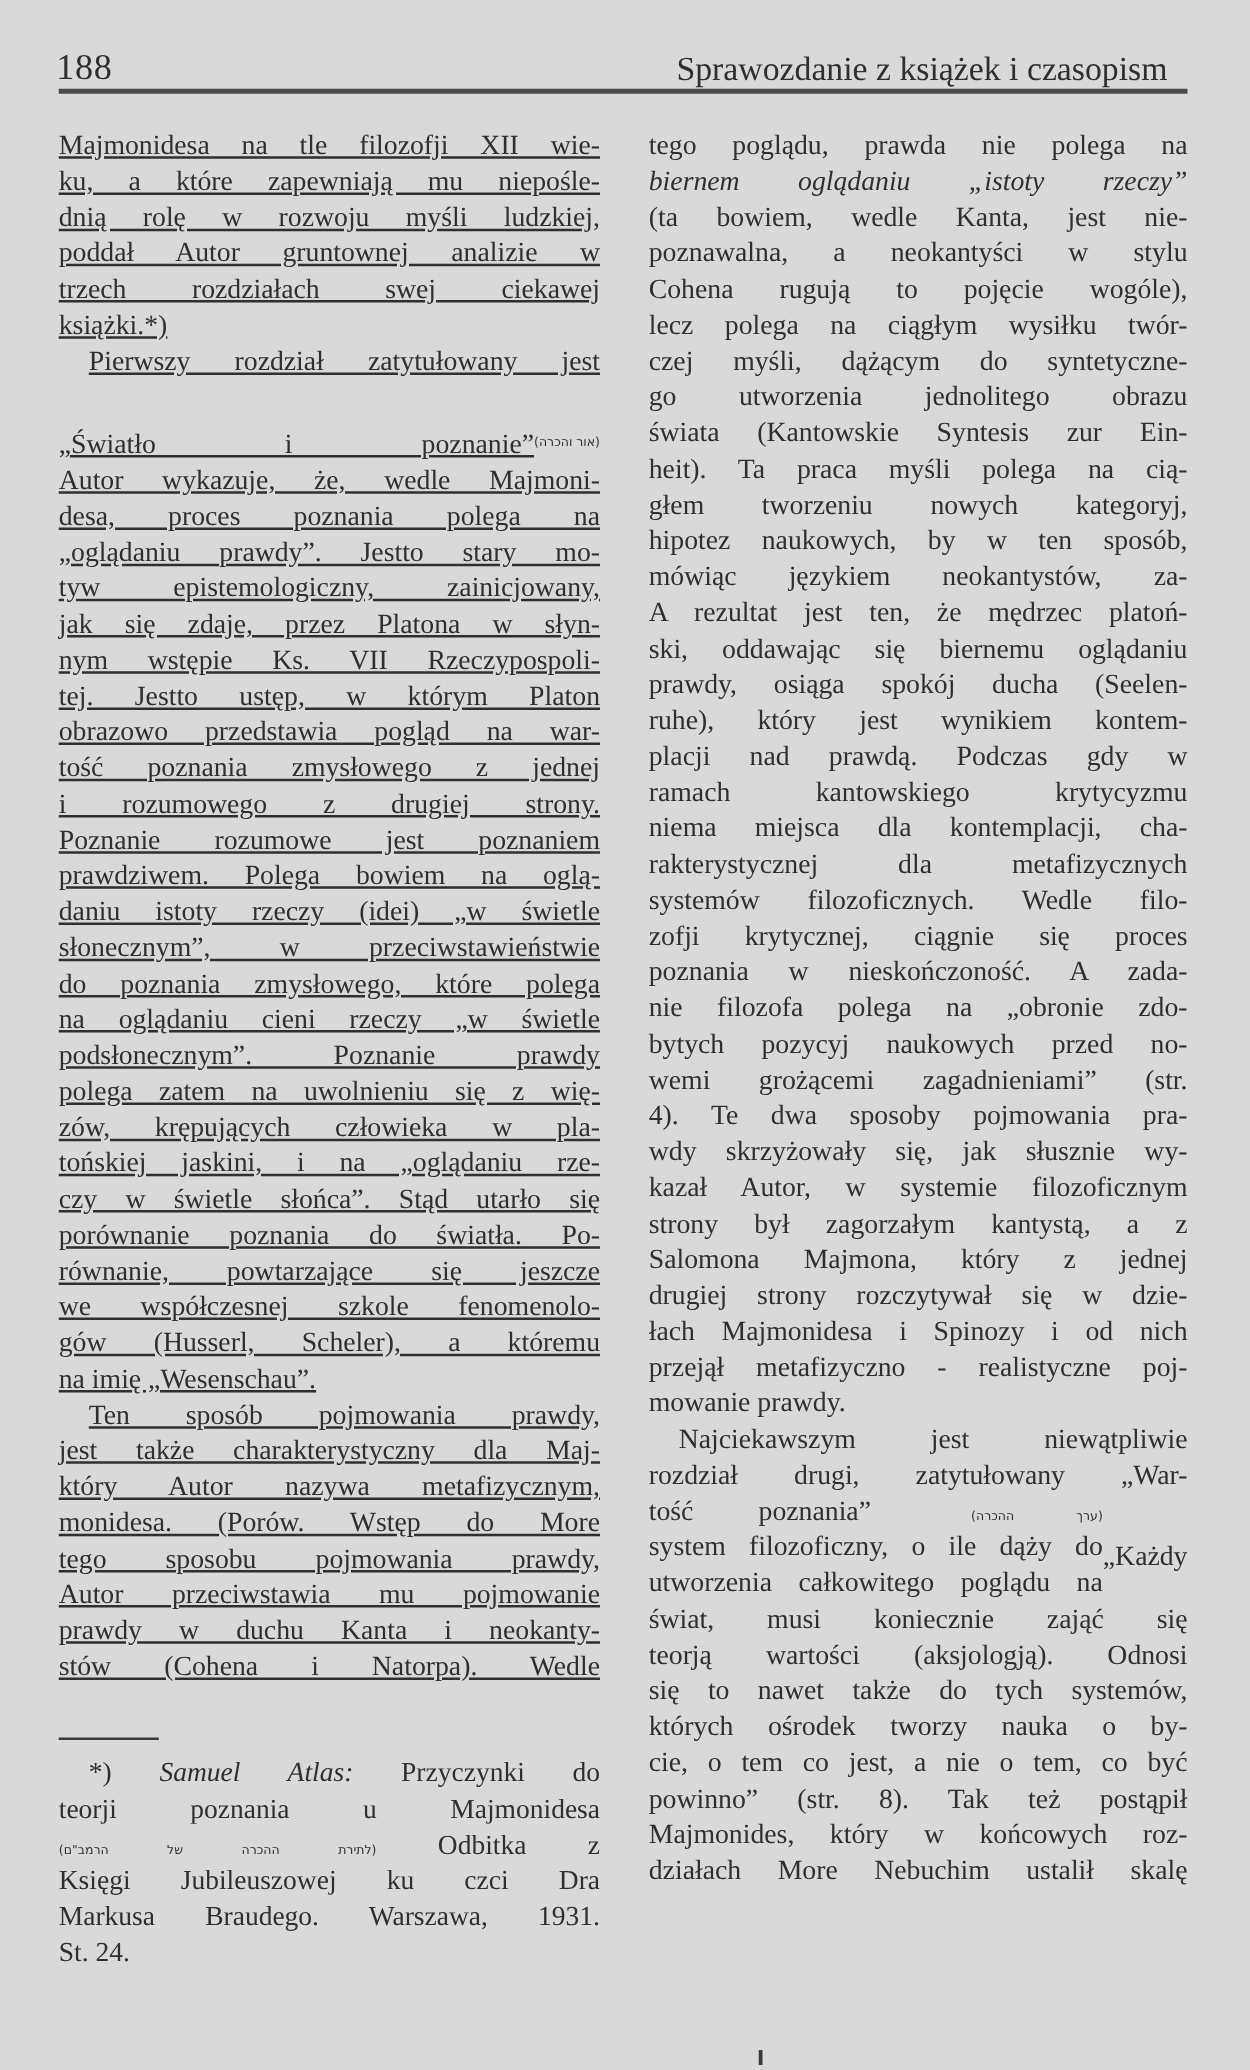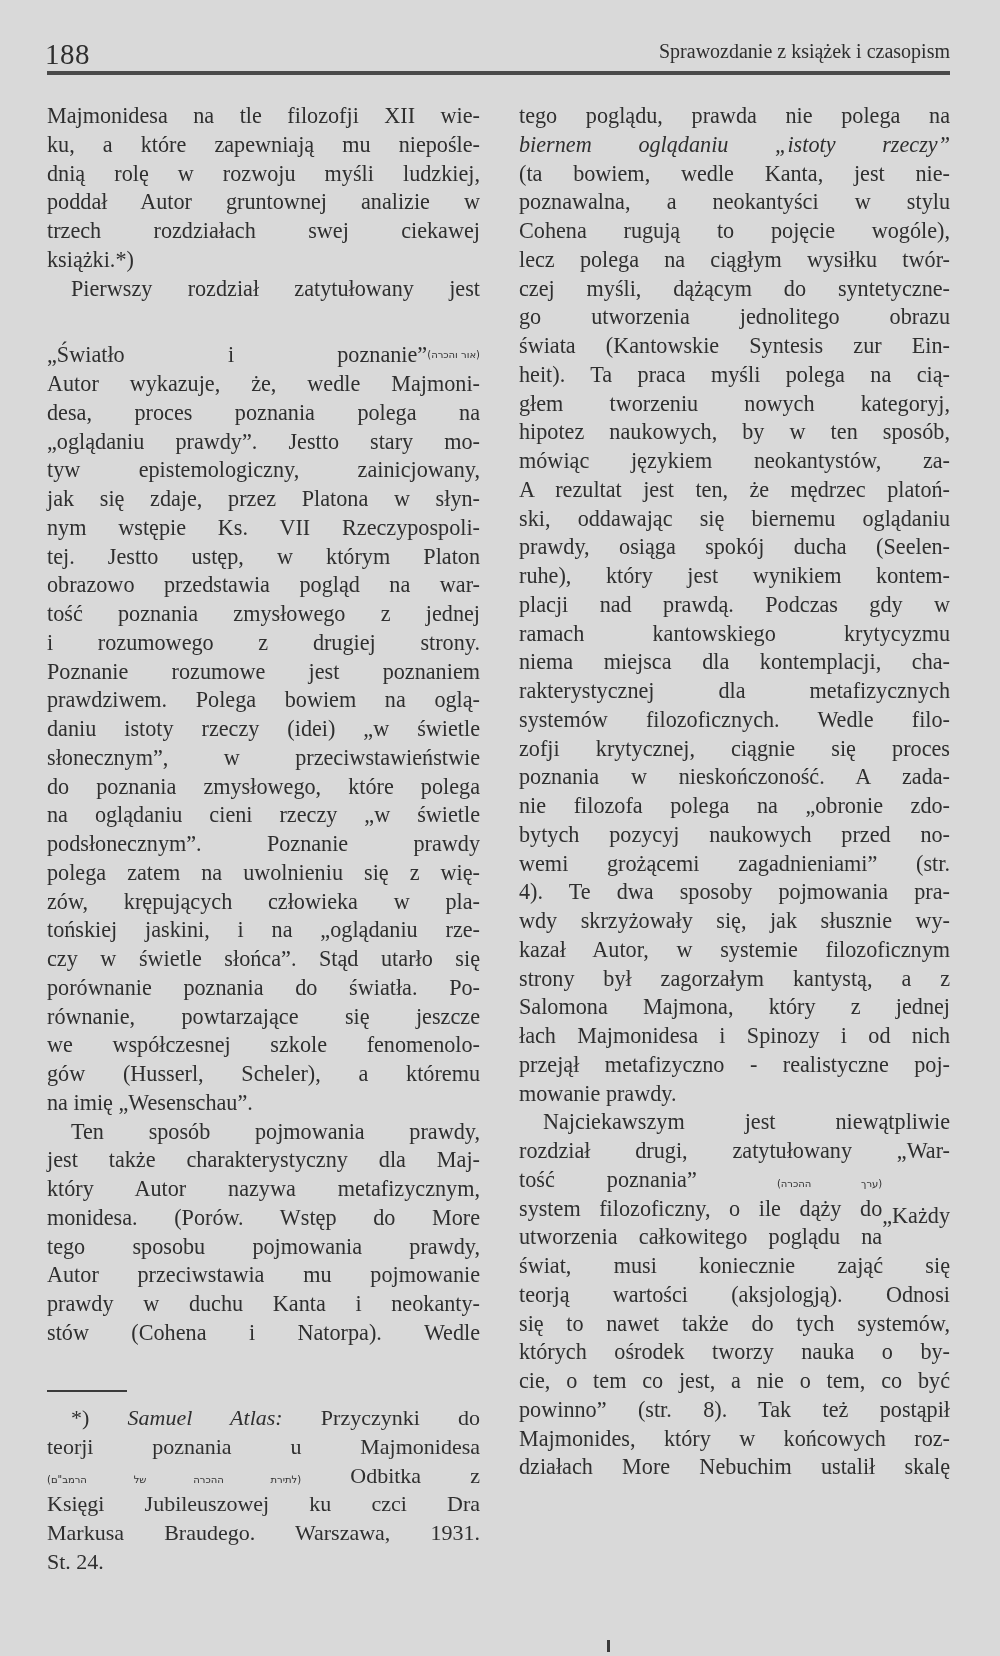--- a/index.html
+++ b/index.html
@@ -8,29 +8,29 @@
       background: #d9d9d9;
       color: #2f2f2f;
       font-family: "Liberation Serif", "DejaVu Serif", serif;
       position: relative;
       overflow: hidden;
     }
     .header {
       position: absolute; left: 45px; top: 38px; width: 905px; height: 34px;
     }
     .page-number { position: absolute; left: 0; top: 0; font-size: 29px; letter-spacing: 0.5px; }
-    .running-title { position: absolute; right: 0; top: 2px; font-size: 20px; }
+    .running-title { position: absolute; right: 16px; top: 2px; font-size: 27px; }
     .header-rule {
       position: absolute; left: 47px; top: 71px; width: 903px; height: 4px;
       background: #4a4a4a;
     }
     .col {
       position: absolute; top: 102px; font-size: 22.2px; line-height: 28.75px;
     }
-    .col-left { left: 47px; width: 433px; }
+    .col-left { left: 47px; width: 433px; text-decoration: underline; }
     .col-right { left: 519px; width: 431px; }
     .line { display: block; text-align: justify; text-align-last: justify; white-space: nowrap; height: 28.75px; }
     .line.last { text-align-last: left; }
     .line.indent { padding-left: 24px; }
     .hebrew { font-family: "DejaVu Sans", sans-serif; font-size: 10px; }
     .it { font-style: italic; }
     .footnote-rule {
       position: absolute; left: 47px; top: 1390px; width: 80px; height: 2px; background: #3a3a3a;
     }
     .footnote {
@@ -141,20 +141,21 @@
   <span class="line">zofji krytycznej, ciągnie się proces</span>
   <span class="line">poznania w nieskończoność. A zada-</span>
   <span class="line">nie filozofa polega na „obronie zdo-</span>
   <span class="line">bytych pozycyj naukowych przed no-</span>
   <span class="line">wemi grożącemi zagadnieniami” (str.</span>
   <span class="line">4). Te dwa sposoby pojmowania pra-</span>
   <span class="line">wdy skrzyżowały się, jak słusznie wy-</span>
   <span class="line">kazał Autor, w systemie filozoficznym</span>
   <span class="line">strony był zagorzałym kantystą, a z</span>
   <span class="line">Salomona Majmona, który z jednej</span>
+  <span class="line">drugiej strony rozczytywał się w dzie-</span>
   <span class="line">łach Majmonidesa i Spinozy i od nich</span>
   <span class="line">przejął metafizyczno - realistyczne poj-</span>
   <span class="line last">mowanie prawdy.</span>
   <span class="line indent">Najciekawszym jest niewątpliwie</span>
   <span class="line">rozdział drugi, zatytułowany „War-</span>
   <span class="line" style="text-align-last:justify;">
     <span>tość poznania”</span>
     <span class="hebrew" style="margin-left:28px;">(ערך ההכרה)</span>
     <span style="float:right;margin-top:36px;">„Każdy</span>
   </span>

